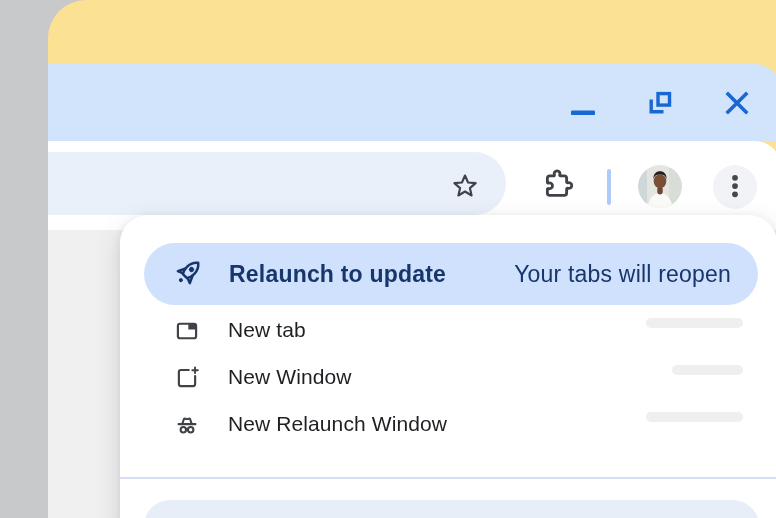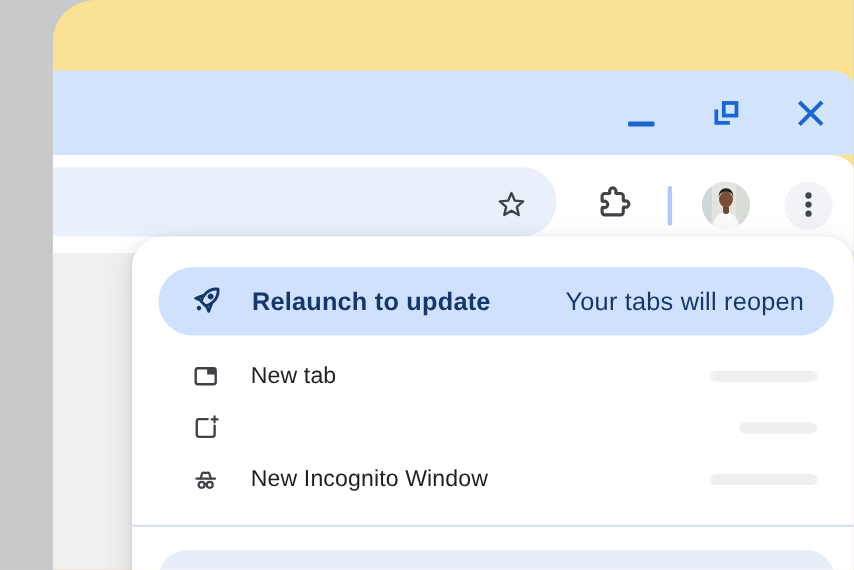--- a/index.html
+++ b/index.html
@@ -43,21 +43,21 @@
 
   
   .menu{position:absolute;left:72px;top:215px;width:657px;height:320px;background:#fff;
     border-radius:28px 28px 0 0;box-shadow:0 10px 28px rgba(60,64,67,.16),0 2px 8px rgba(60,64,67,.10);}
   .banner{position:absolute;left:24px;top:28px;width:614px;height:62px;border:none;
     background:var(--banner-bg);border-radius:31px;display:flex;align-items:center;
     padding:0 27px 0 26px;cursor:pointer;}
   .banner .label{font-size:23px;font-weight:700;color:var(--banner-ink);margin-left:23px;letter-spacing:.2px;}
   .banner .hint{font-size:23px;font-weight:400;color:var(--banner-ink);margin-left:auto;letter-spacing:.2px;text-align:center;}
   .items{position:absolute;left:0;top:103px;width:100%;}
-  .mi{height:47px;display:flex;align-items:center;padding:0 34px 0 54px;width:100%;
+  .mi{height:47px;display:flex;padding:0 34px 0 54px;width:100%;
     border:none;background:transparent;cursor:pointer;text-align:left;}
   .mi .ico{width:26px;height:26px;flex:0 0 26px;display:flex;align-items:center;justify-content:center;}
   .mi .lbl{font-size:21px;color:var(--label-ink);margin-left:28px;letter-spacing:.1px;}
   .shortcut{height:10px;border-radius:5px;background:var(--pill-gray);margin-left:auto;}
   .sc-a{width:97px;} .sc-b{width:71px;}
   .mdivider{position:absolute;left:0;top:262px;width:100%;height:2px;background:var(--divider);}
   .footer-ph{position:absolute;left:24px;top:285px;width:615px;height:60px;
     background:var(--footer-bg);border-radius:26px 26px 0 0;}
 </style>
 </head>
@@ -175,34 +175,35 @@
         <span class="shortcut sc-a"></span>
       </button>
 
       <button class="mi">
         <span class="ico">
           <svg width="26" height="26" viewBox="0 0 24 24" fill="none" stroke="#3F4246" stroke-width="2">
             <path d="M13.6 4.6 H6.4 A1.9 1.9 0 0 0 4.5 6.5 V17.6 A1.9 1.9 0 0 0 6.4 19.5 H17.6 A1.9 1.9 0 0 0 19.5 17.6 V10.2" stroke-linecap="round"></path>
             <path d="M16.9 4.8 H22 M19.45 2.3 V7.4" stroke-width="1.8" stroke-linecap="round"></path>
           </svg>
         </span>
+        <span class="lbl">New Window</span>
         <span class="shortcut sc-b"></span>
       </button>
 
       <button class="mi">
         <span class="ico">
           <svg width="26" height="26" viewBox="0 0 24 24" fill="none" stroke="#3F4246" stroke-width="1.9" stroke-linecap="round">
             <path d="M4.2 11.2 H19.8"></path>
             <path d="M7.7 10.9 L9 6.9 C9.2 6.3 9.8 6 10.4 6.2 C11.45 6.58 12.55 6.58 13.6 6.2 C14.2 6 14.8 6.3 15 6.9 L16.3 10.9"></path>
             <circle cx="8.6" cy="16.4" r="2.5"></circle>
             <circle cx="15.4" cy="16.4" r="2.5"></circle>
             <path d="M11.2 16.1 C11.7 15.65 12.3 15.65 12.8 16.1"></path>
           </svg>
         </span>
-        <span class="lbl">New Incognito Window</span>
+        <span class="lbl">New Relaunch Window</span>
         <span class="shortcut sc-a"></span>
       </button>
     </div>
 
     <div class="mdivider"></div>
     <div class="footer-ph"></div>
   </div>
 </div>
 
 </body></html>

